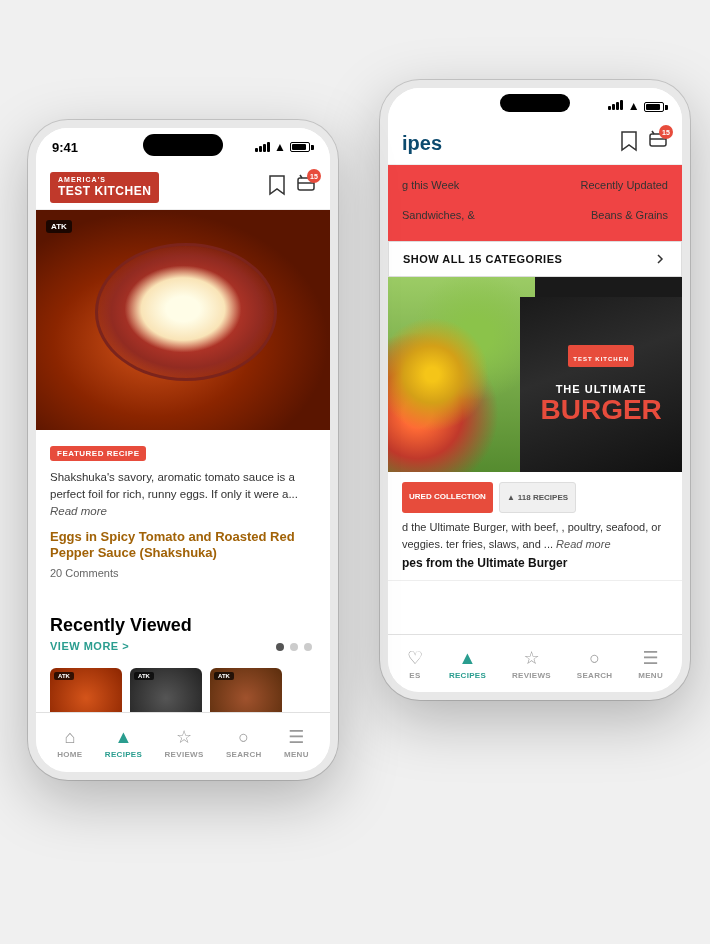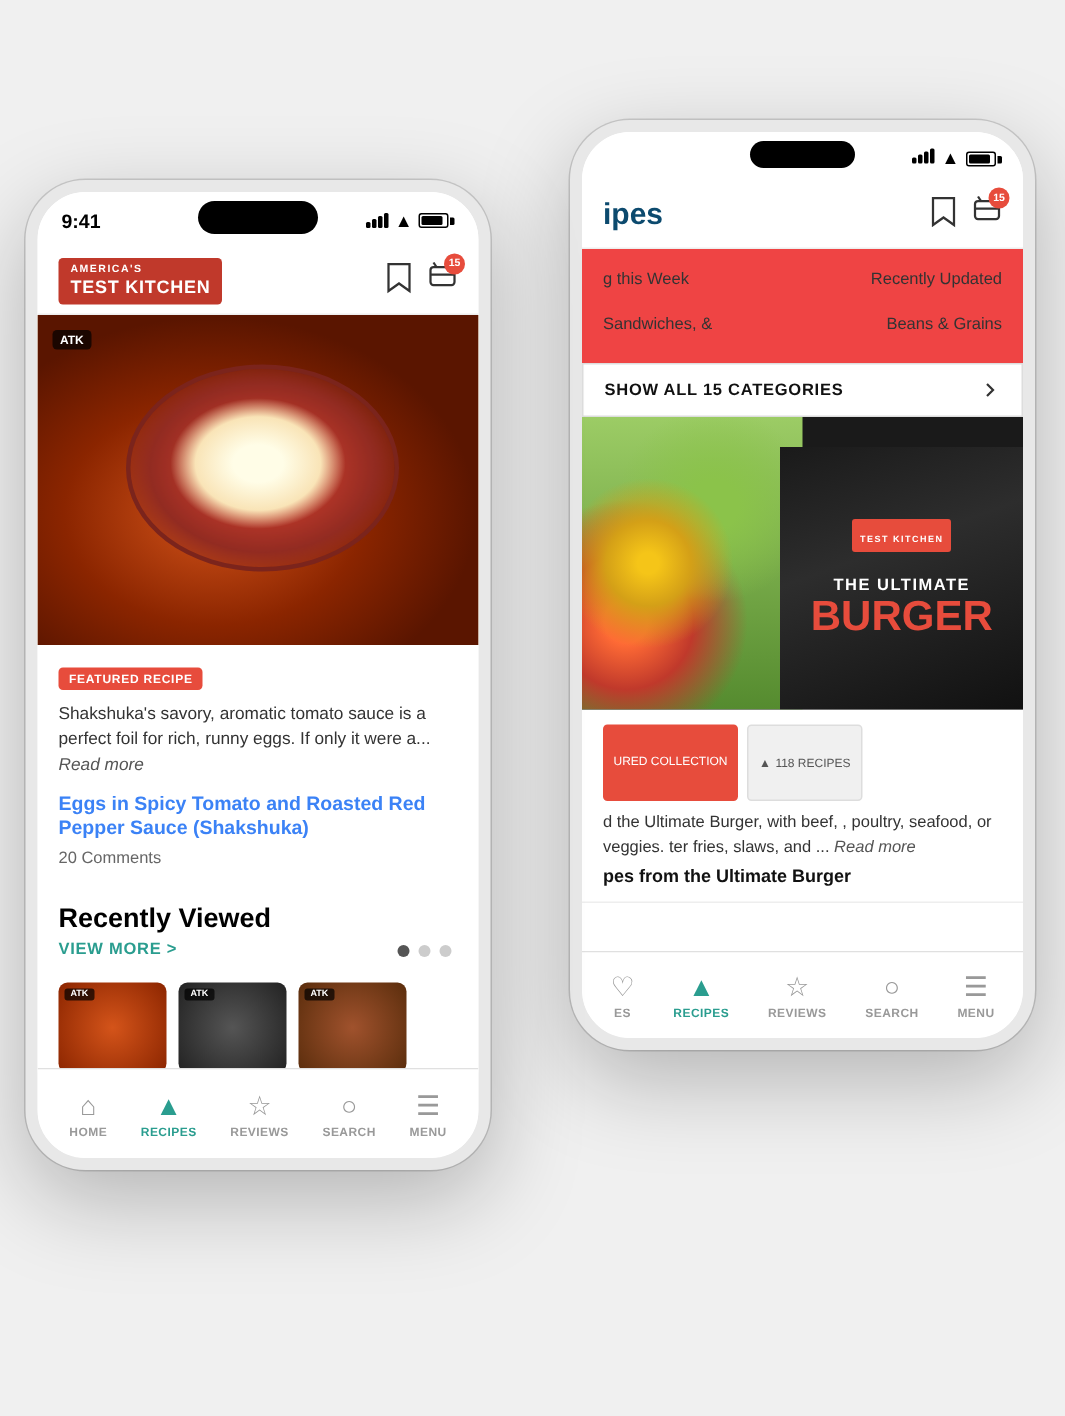--- a/index.html
+++ b/index.html
@@ -18,21 +18,21 @@
       background: #fff;
       border-radius: 40px;
       box-shadow: 0 20px 60px rgba(0,0,0,0.25), 0 0 0 1px #ccc;
       overflow: hidden;
     }
 
     
     .phone-left {
       width: 310px;
       height: 660px;
-      left: 17px;
+      left: 28px;
       top: 120px;
       z-index: 2;
       border: 8px solid #e8e8e8;
     }
 
     .phone-left .notch-bar {
       background: #fff;
       height: 38px;
       display: flex;
       align-items: center;
@@ -192,28 +192,28 @@
       line-height: 1.5;
       margin-bottom: 8px;
     }
     .recipe-desc .read-more {
       color: #555;
       font-style: italic;
     }
     .recipe-title {
       font-size: 13px;
       font-weight: 700;
-      color: #3b82f6;
+      color: #a16207;
       margin-bottom: 5px;
       line-height: 1.3;
     }
     .recipe-comments {
       font-size: 11px;
       color: #666;
-      margin-bottom: 12px;
+      margin-bottom: 24px;
     }
 
     .recently-viewed-section {
       padding: 0 14px;
       background: #fff;
     }
     .section-title {
       font-size: 18px;
       font-weight: 800;
       color: #000000;
@@ -427,23 +427,23 @@
       background: #fff;
       border-bottom: 1px solid #eee;
     }
     .collection-badges {
       display: flex;
       gap: 6px;
       margin-bottom: 6px;
     }
     .coll-badge {
       font-size: 8px;
-      font-weight: 400;
+      font-weight: 700;
       text-transform: uppercase;
-      padding: 20px 7px;
+      padding: 10px 7px;
       border-radius: 3px;
     }
     .coll-badge.red { background: #e74c3c; color: #fff; }
     .coll-badge.gray {
       background: #f0f0f0;
       color: #555;
       border: 1px solid #ddd;
       display: flex;
       align-items: center;
       gap: 3px;

